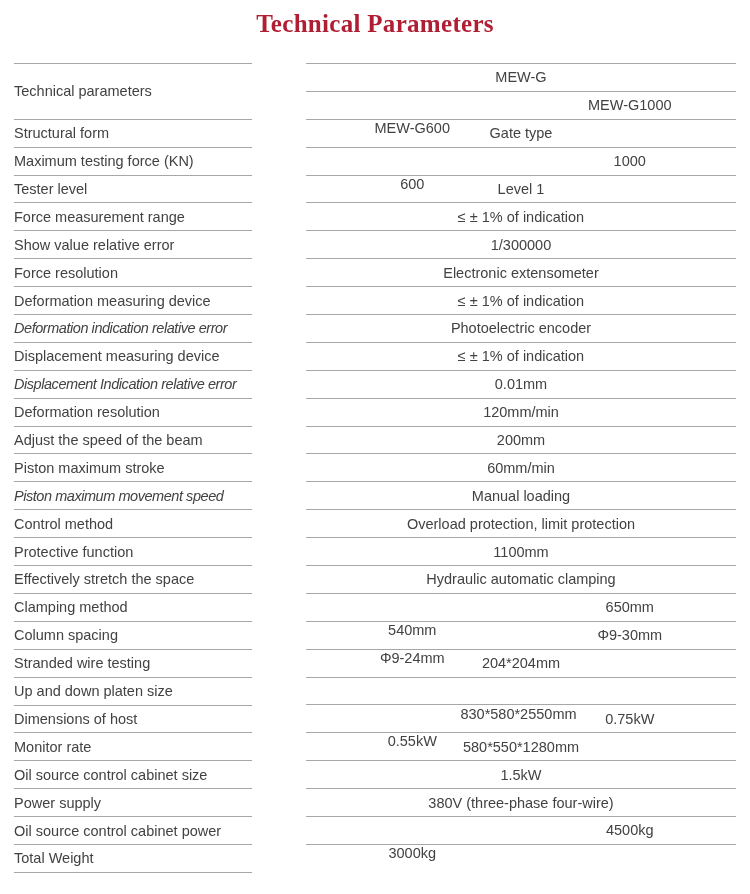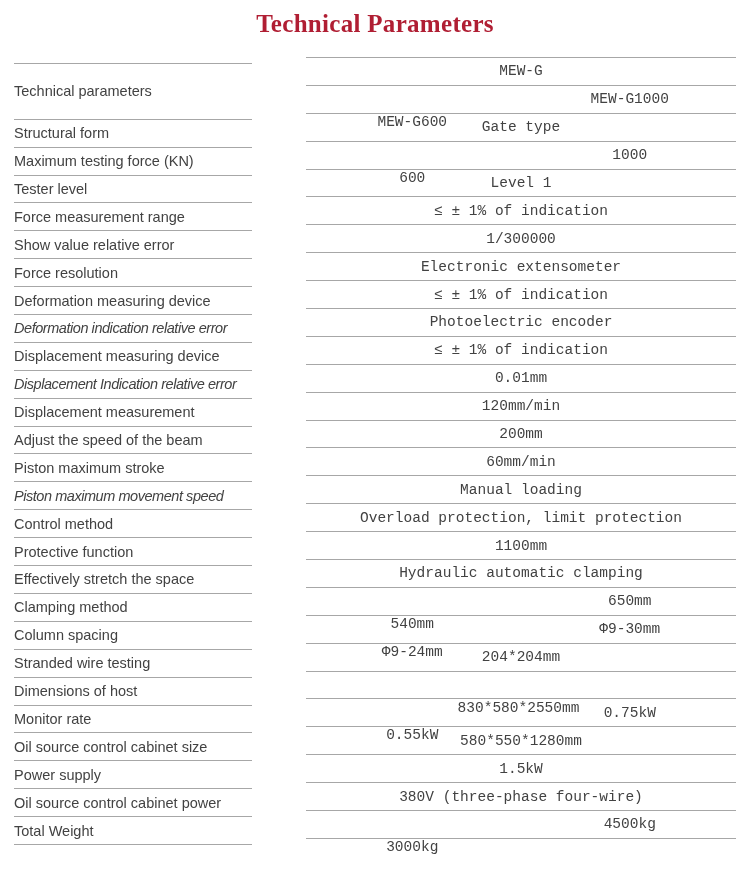--- a/index.html
+++ b/index.html
@@ -30,23 +30,22 @@
     border-bottom: 1px solid #a7a7a7;
     display: flex; align-items: center;
     font-size: 14.5px;
     white-space: nowrap;
     color: #424242;
   }
   .lrow.hdr { height: 55.8px; }
   .lrow.tight span { letter-spacing: -0.45px; font-style: italic; }
   
   .right-col {
-    position: absolute; left: 306px; top: 57px; width: 430px;
+    position: absolute; left: 306px; top: 63px; width: 430px;
     border-top: 1px solid #a7a7a7;
-    font-family: Liberation Mono, monospace;
   }
   .rrow {
     height: 27.9px;
     border-bottom: 1px solid #a7a7a7;
     display: flex;
   }
   .rcell {
     flex: 1 1 0;
     display: flex; align-items: center; justify-content: center;
     font-size: 14.5px;
@@ -88,21 +87,21 @@
   <div class="lrow tight">
       <span>Deformation indication relative error</span>
     </div>
   <div class="lrow">
       <span>Displacement measuring device</span>
     </div>
   <div class="lrow tight">
       <span>Displacement Indication relative error</span>
     </div>
   <div class="lrow">
-      <span>Displacement measurement</span>
+      <span>Deformation resolution</span>
     </div>
   <div class="lrow">
       <span>Adjust the speed of the beam</span>
     </div>
   <div class="lrow">
       <span>Piston maximum stroke</span>
     </div>
   <div class="lrow tight">
       <span>Piston maximum movement speed</span>
     </div>
@@ -118,20 +117,23 @@
   <div class="lrow">
       <span>Clamping method</span>
     </div>
   <div class="lrow">
       <span>Column spacing</span>
     </div>
   <div class="lrow">
       <span>Stranded wire testing</span>
     </div>
   <div class="lrow">
+      <span>Up and down platen size</span>
+    </div>
+  <div class="lrow">
       <span>Dimensions of host</span>
     </div>
   <div class="lrow">
       <span>Monitor rate</span>
     </div>
   <div class="lrow">
       <span>Oil source control cabinet size</span>
     </div>
   <div class="lrow">
       <span>Power supply</span>

